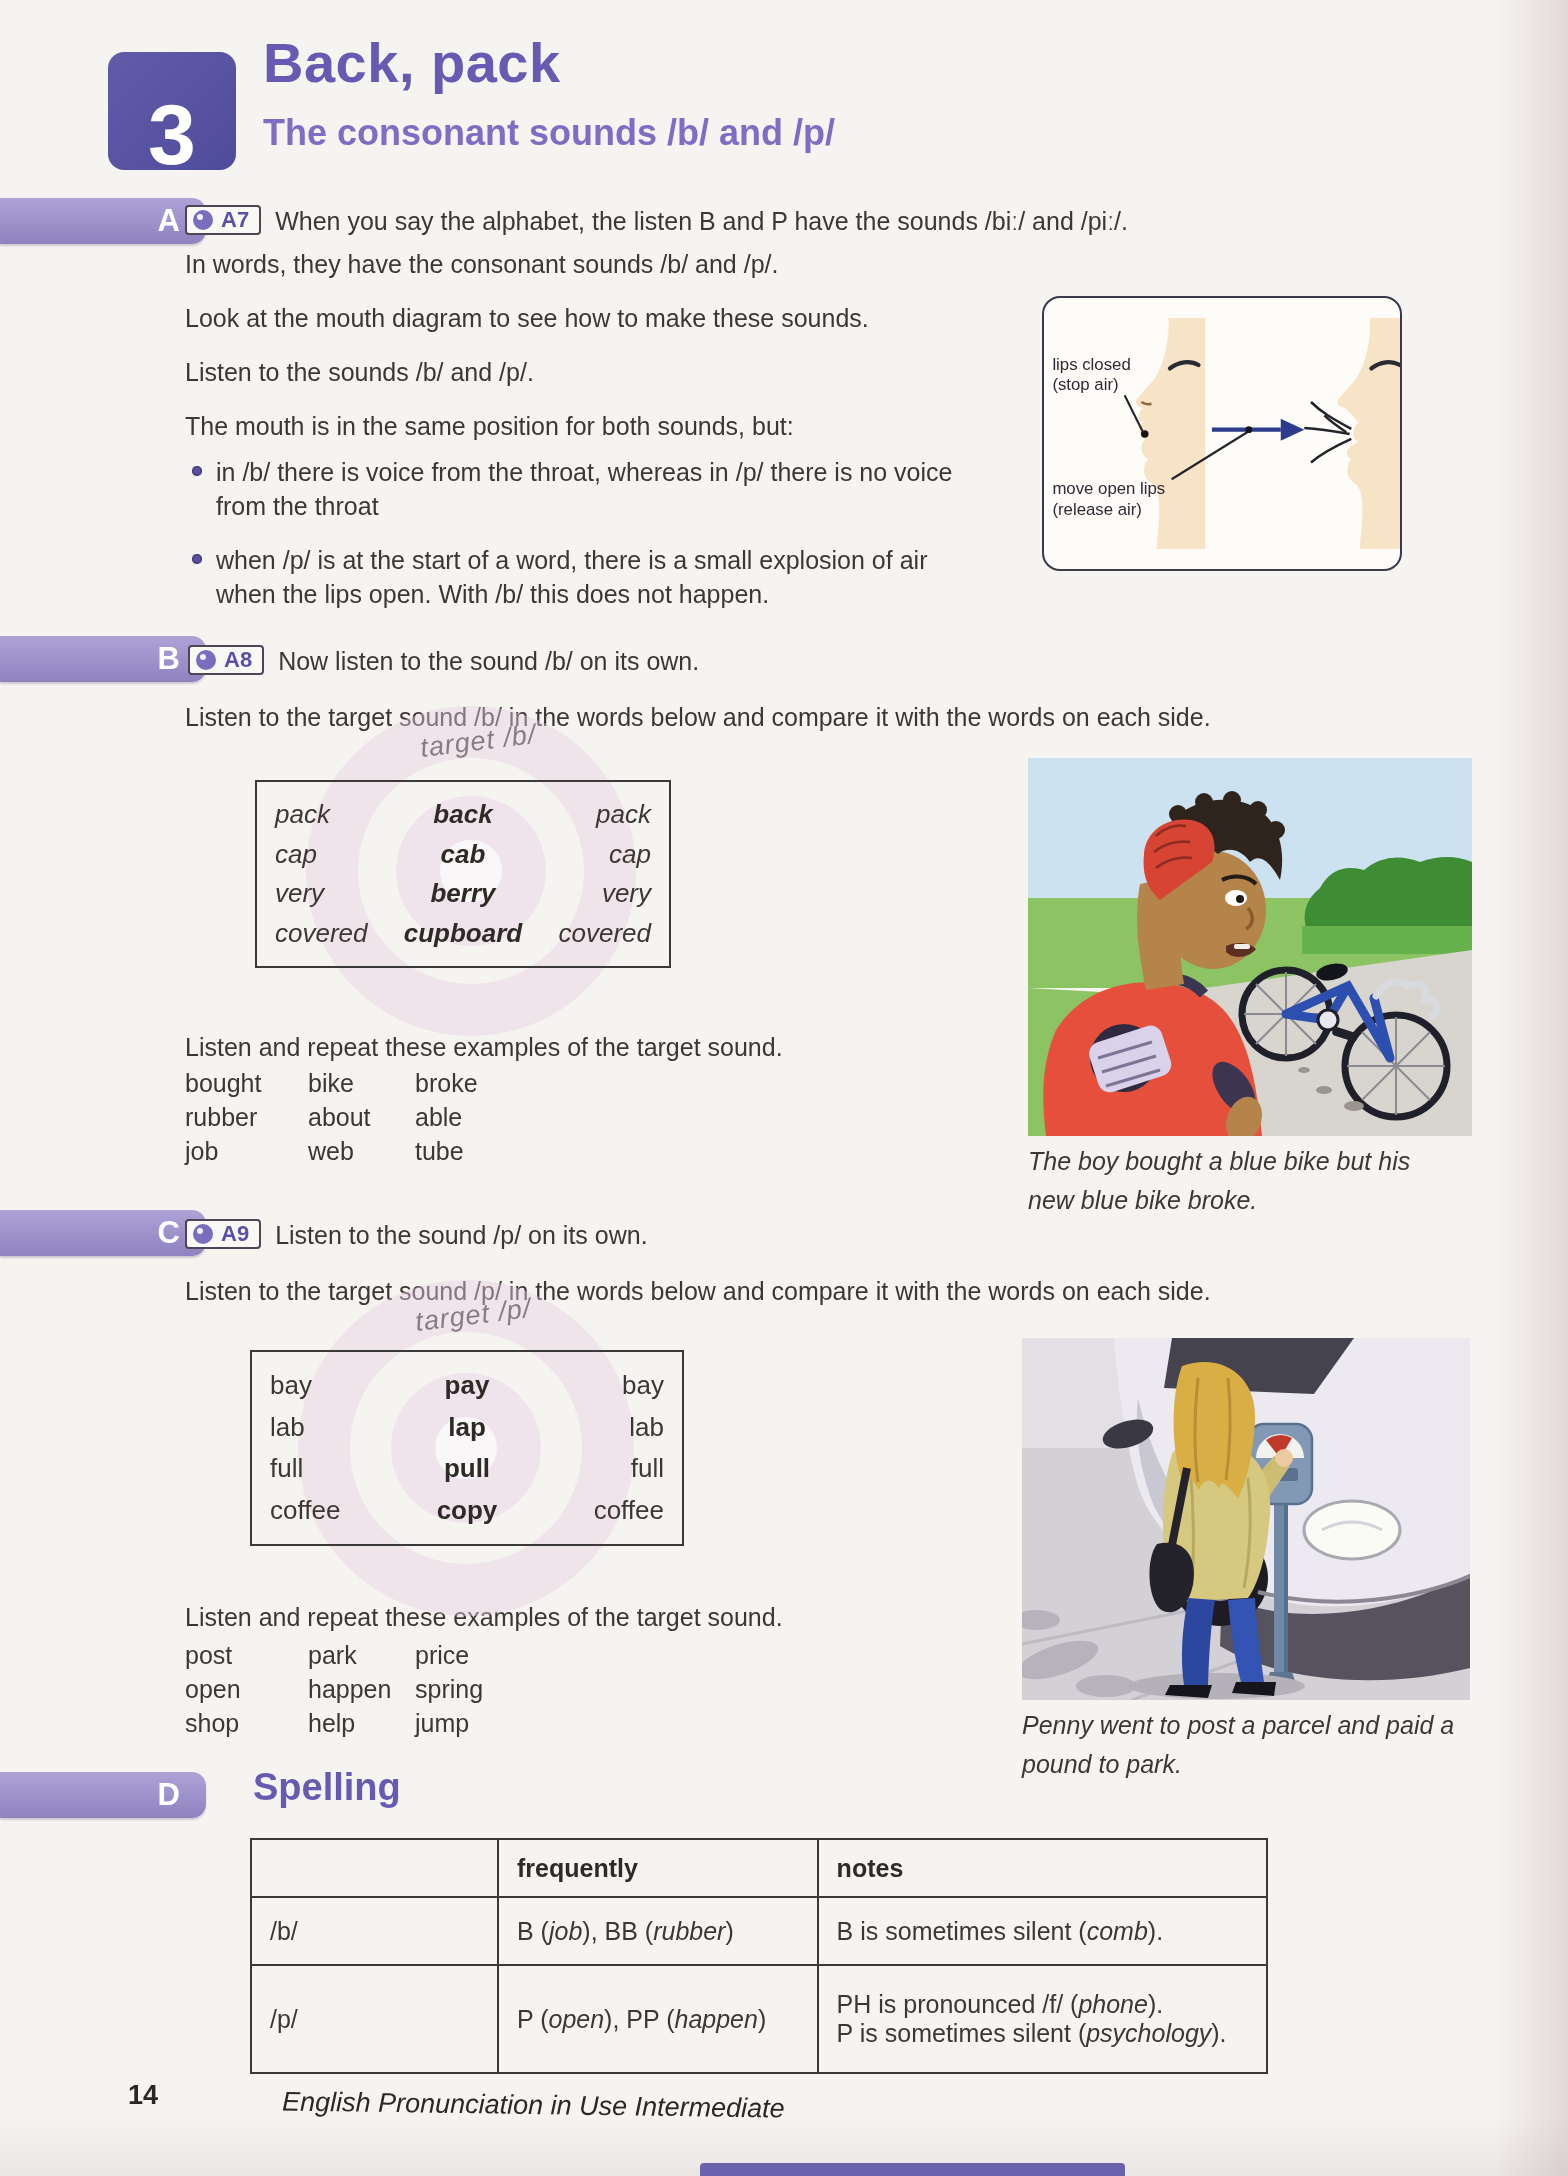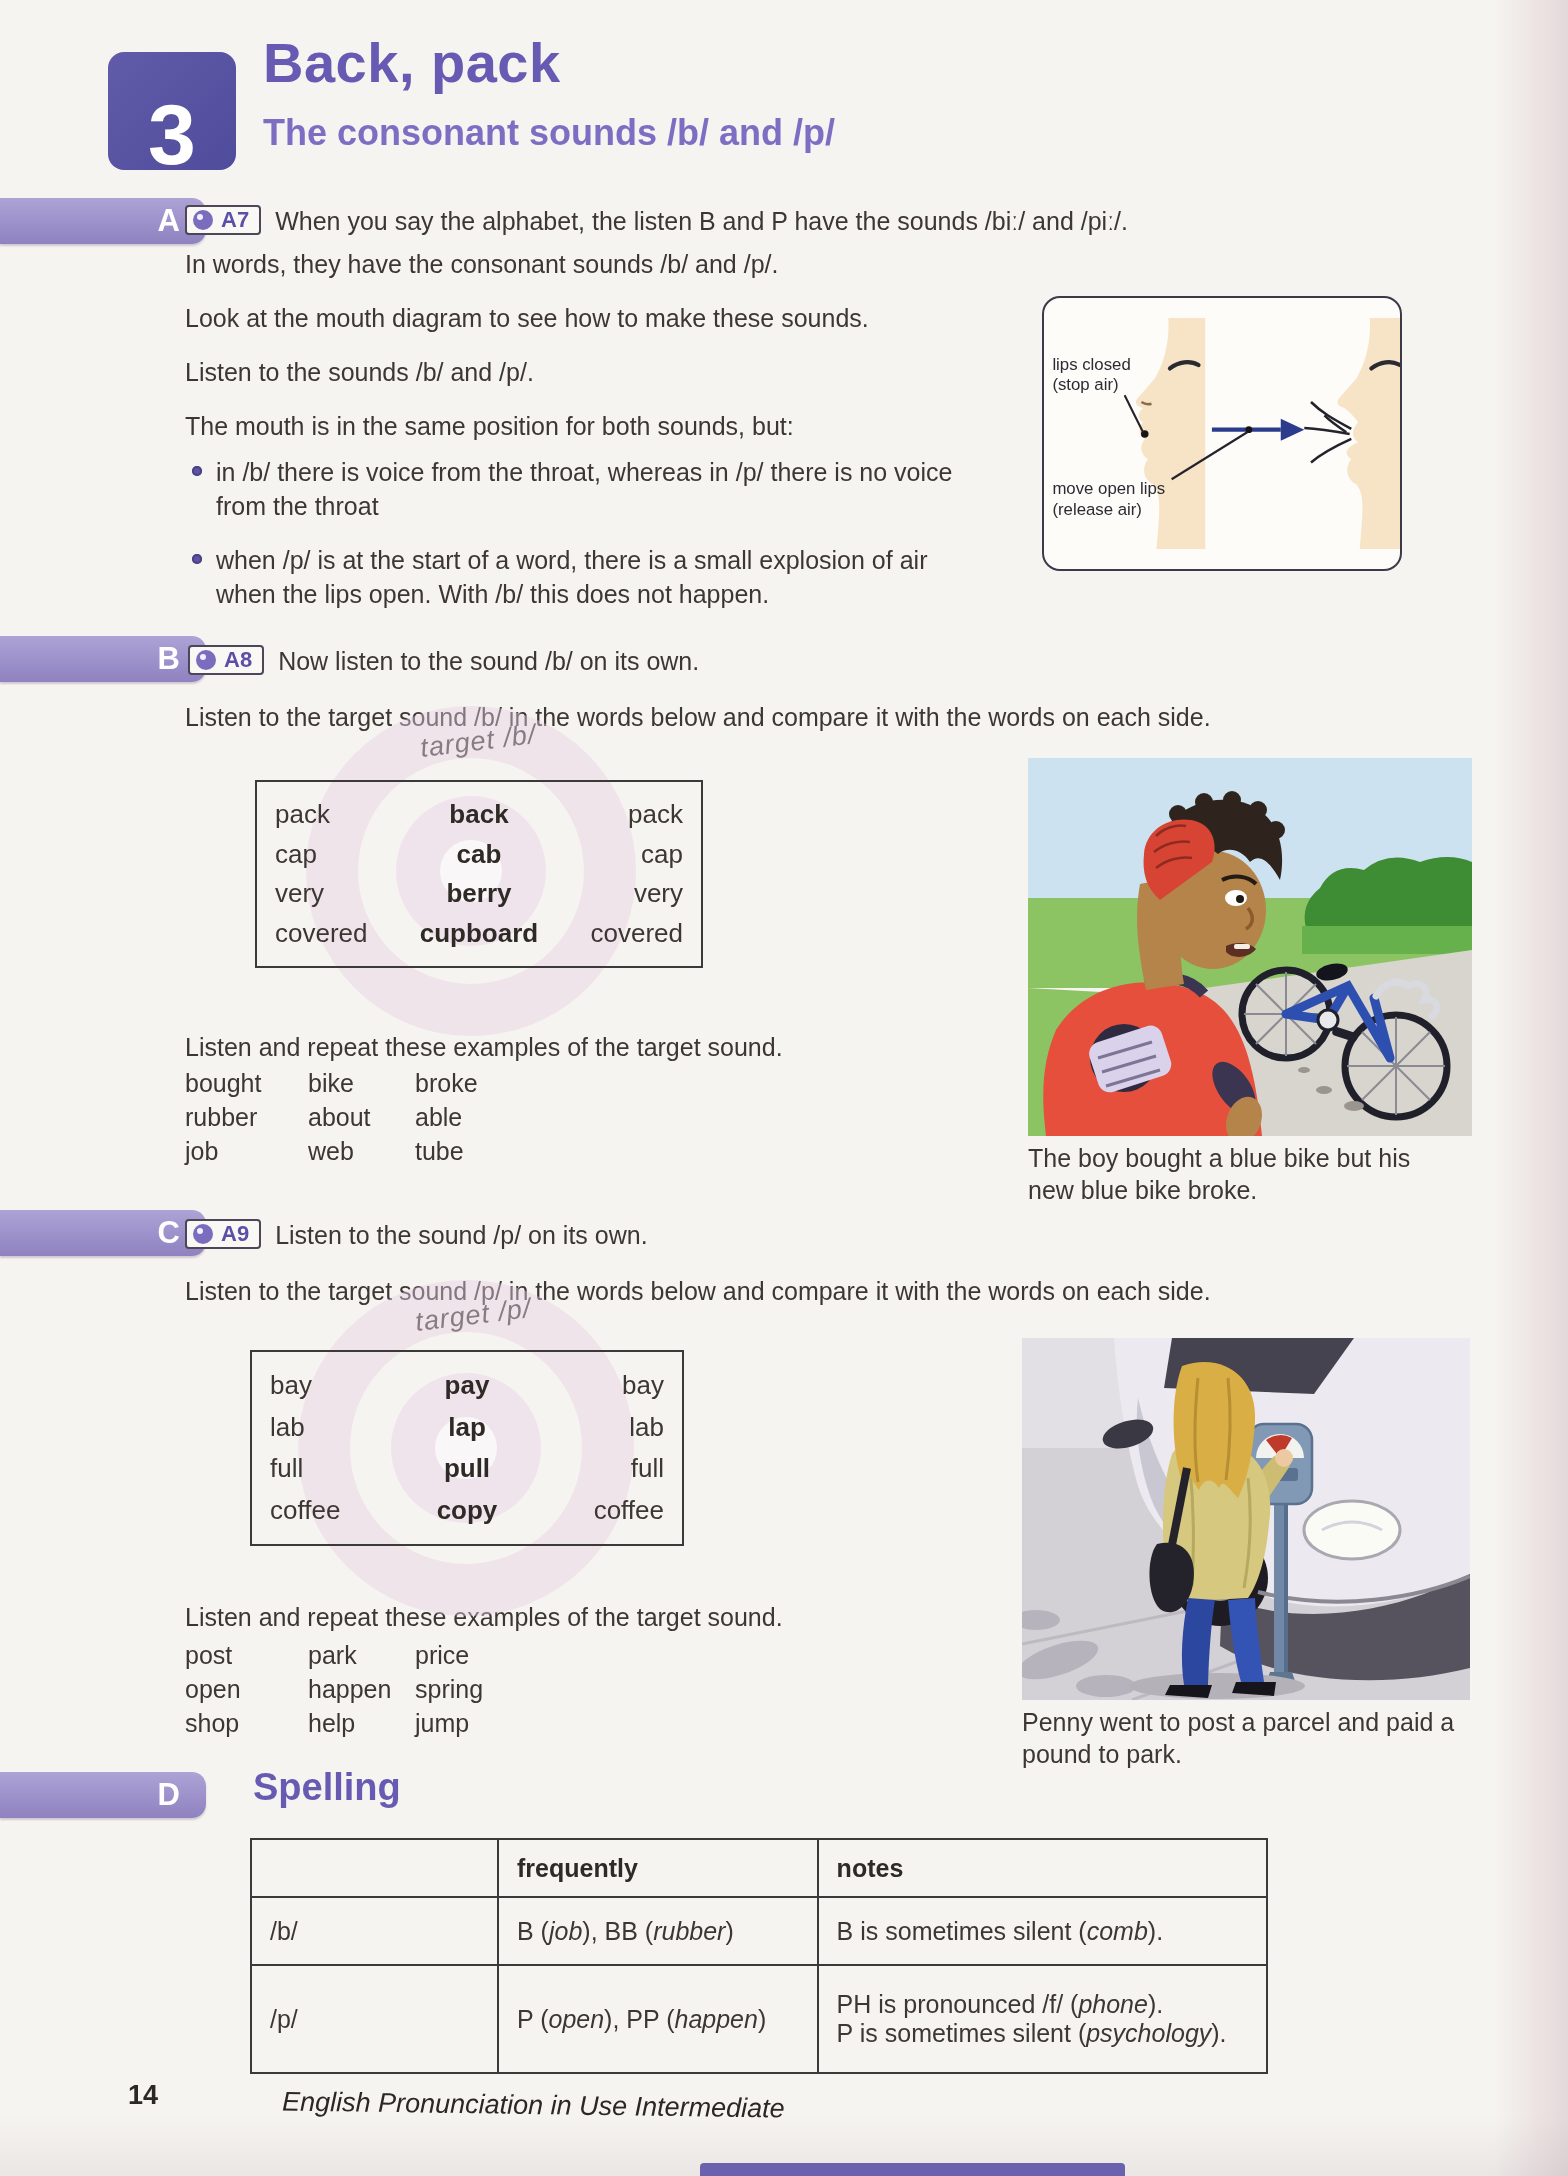--- a/index.html
+++ b/index.html
@@ -52,21 +52,21 @@
   .ring-outer{border:52px solid rgba(232,206,229,.42);background:transparent;}
   .ring-outer .disc{position:absolute;left:50%;top:50%;transform:translate(-50%,-50%);
             width:150px;height:150px;border-radius:50%;background:rgba(232,206,229,.40);}
   .ring-outer .disc::after{content:"";position:absolute;left:50%;top:50%;transform:translate(-50%,-50%);
             width:62px;height:62px;border-radius:50%;background:rgba(252,250,250,.85);}
   
   .examples{position:absolute;display:grid;grid-template-columns:123px 107px 120px;row-gap:4px;font-size:25px;line-height:30px;}
   
   .illus{position:absolute;overflow:hidden;}
   .illus svg{display:block;width:100%;height:100%;}
-  .caption{position:absolute;font-size:25px;line-height:32px;}
+  .caption{position:absolute;font-size:25px;line-height:39px;font-style:italic;}
   
   .spelling-heading{position:absolute;left:253px;top:1766px;margin:0;font-size:38px;font-weight:bold;color:#665ab2;}
   table.spelling{position:absolute;left:250px;top:1838px;width:1018px;border-collapse:collapse;table-layout:fixed;
                  font-size:25px;background:transparent;}
   table.spelling th,table.spelling td{border:2px solid #3c3a38;padding:10px 18px;text-align:left;vertical-align:middle;
                  color:#3d3734;font-weight:normal;}
   table.spelling th{font-weight:bold;color:#2e2a26;height:36px;}
   table.spelling .c1{width:238px;} table.spelling .c2{width:308px;} table.spelling .c3{width:433px;}
   .row-b td{height:46px;} .row-p td{height:86px;}
   
@@ -161,21 +161,21 @@
     <span>Now listen to the sound /b/ on its own.</span>
   </div>
   <div class="tl" style="left:185px;top:700px;">Listen to the target sound /b/ in the words below and compare it with the words on each side.</div>
 
   <div class="target-label" style="left:420px;top:726px;">target /b/</div>
 
   <div class="bullseye ring-outer" style="left:306px;top:706px;width:226px;height:226px;">
     <div class="disc"></div>
   </div>
 
-  <div class="word-box" style="left:255px;top:780px;width:448px;height:188px;">
+  <div class="word-box" style="left:255px;top:780px;width:416px;height:188px;font-style:italic;">
     <span class="wl">pack</span>
     <span class="wc">back</span>
     <span class="wr">pack</span>
     <span class="wl">cap</span>
     <span class="wc">cab</span>
     <span class="wr">cap</span>
     <span class="wl">very</span>
     <span class="wc">berry</span>
     <span class="wr">very</span>
     <span class="wl">covered</span>

